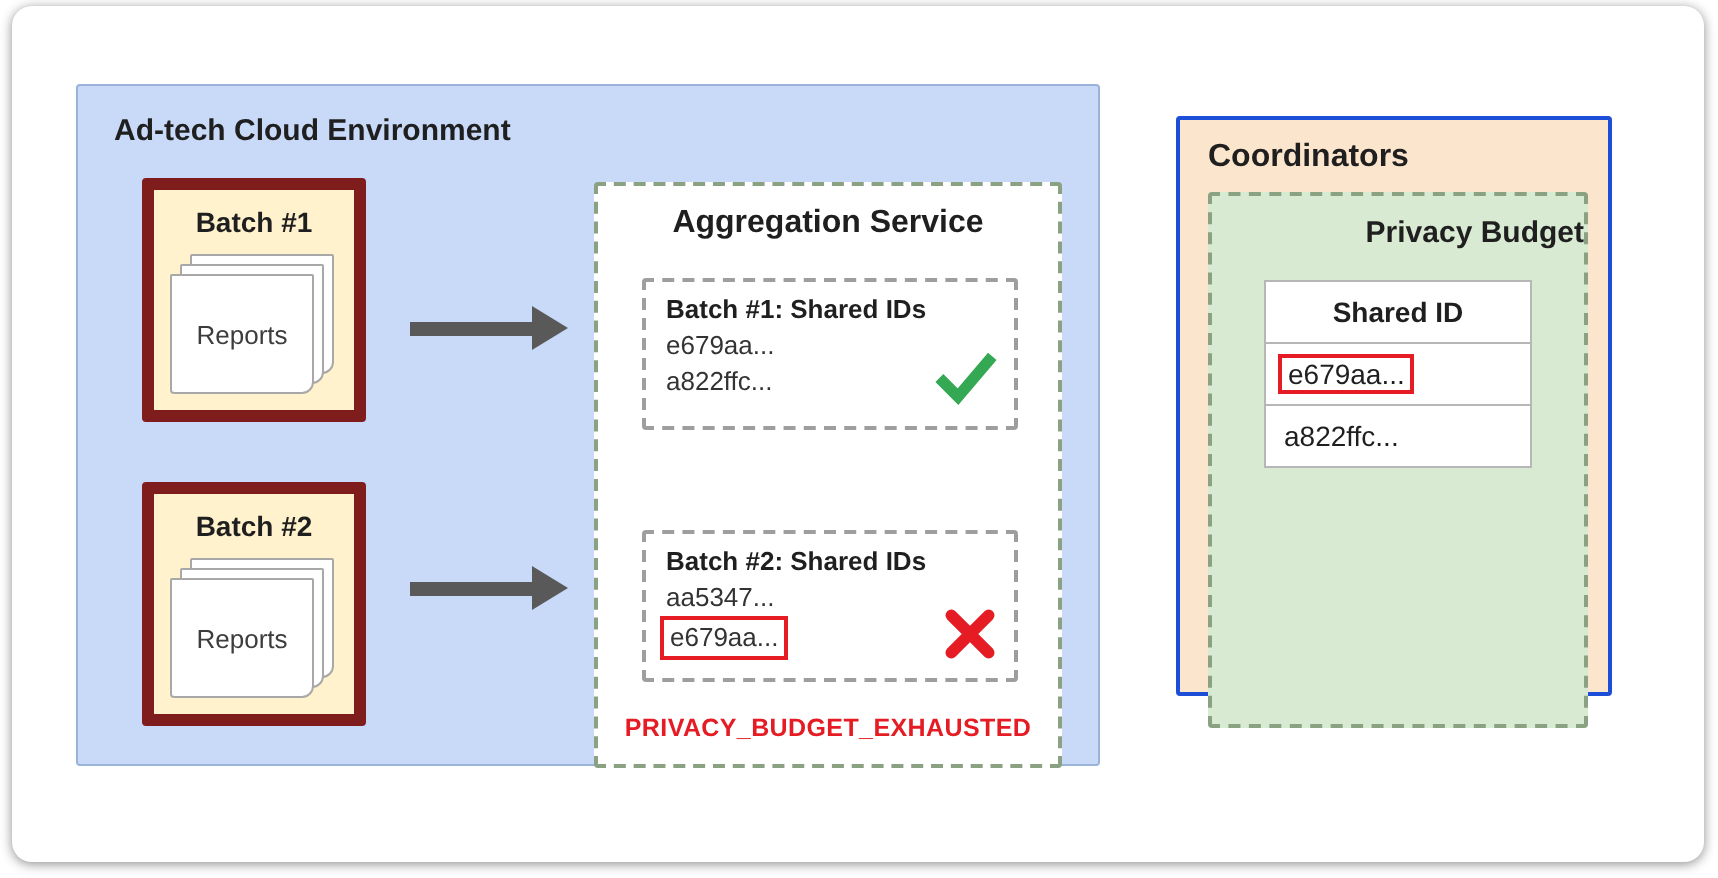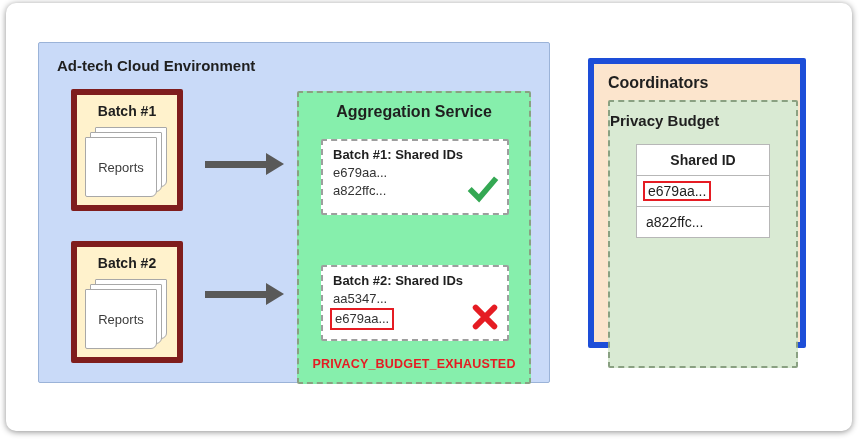--- a/index.html
+++ b/index.html
@@ -48,21 +48,21 @@
   .arrow-line { position: absolute; left: 0; top: 8px; width: 62px; height: 7px; background: #595959; }
   .arrow-head {
     position: absolute; left: 61px; top: 0; width: 0; height: 0;
     border-left: 18px solid #595959;
     border-top: 11px solid transparent;
     border-bottom: 11px solid transparent;
   }
   
   .service-box {
     position: absolute; left: 258px; top: 48px; width: 234px; height: 293px;
-    background: #86efac; border: 2px dashed #8aa182; border-radius: 2px;
+    background: #ffffff; border: 2px dashed #8aa182; border-radius: 2px;
   }
   .service-title {
     position: absolute; left: 0; right: 0; top: 10px; text-align: center;
     font-size: 16px; font-weight: bold; color: #1f1f1f;
   }
   .result-card {
     position: absolute; left: 22px; width: 188px; height: 76px;
     background: #fff; border: 2px dashed #9e9e9e; border-radius: 2px;
     padding: 6px 10px;
   }
@@ -74,32 +74,32 @@
     display: inline-block; border: 2px solid #e51c23; padding: 0 3px; margin-left: -3px;
   }
   .status-icon { position: absolute; right: 8px; bottom: 8px; }
   .error-text {
     position: absolute; left: 0; right: 0; top: 264px; text-align: center;
     font-size: 12.5px; font-weight: bold; color: #e51c23; letter-spacing: 0.2px;
   }
   
   .coordinators-panel {
     position: absolute; left: 588px; top: 58px; width: 218px; height: 290px;
-    background: #fce5cd; border: 6px solid #1d4ed8; border-radius: 2px;
+    background: #fce5cd; border: 2px solid #1d4ed8; border-radius: 2px;
   }
   .coordinators-title {
     position: absolute; left: 14px; top: 10px;
     font-size: 16px; font-weight: bold; color: #1f1f1f;
   }
   .budget-box {
     position: absolute; left: 14px; top: 36px; width: 190px; height: 268px;
     background: #d9ead3; border: 2px dashed #8aa182; border-radius: 2px;
   }
   .budget-title {
-    position: absolute; left: 0; right: 0; top: 10px; text-align: left;
+    position: absolute; left: 0; right: 0; top: 10px; text-align: right;
     font-size: 15px; font-weight: bold; color: #1f1f1f;
   }
   .shared-id-table {
     position: absolute; left: 26px; top: 42px; width: 134px;
     border-collapse: collapse; background: #fff;
   }
   .shared-id-table th, .shared-id-table td {
     border: 1px solid #b7b7b7; height: 31px; font-size: 14px; color: #1f1f1f;
   }
   .shared-id-table th { text-align: center; font-weight: bold; }

